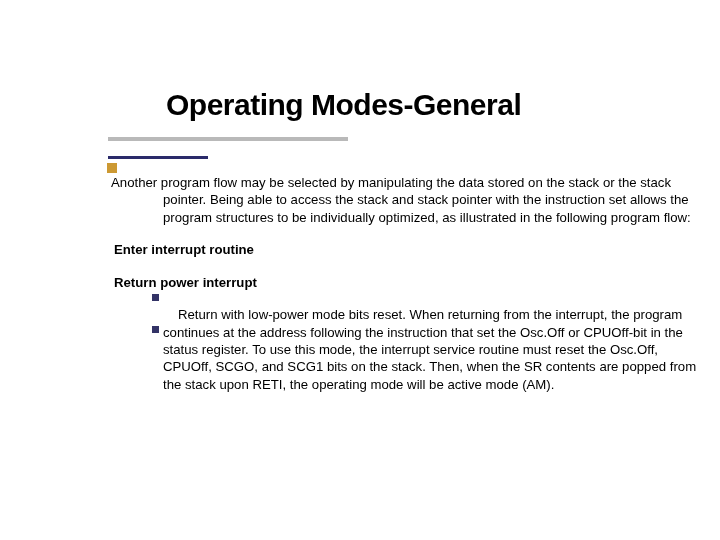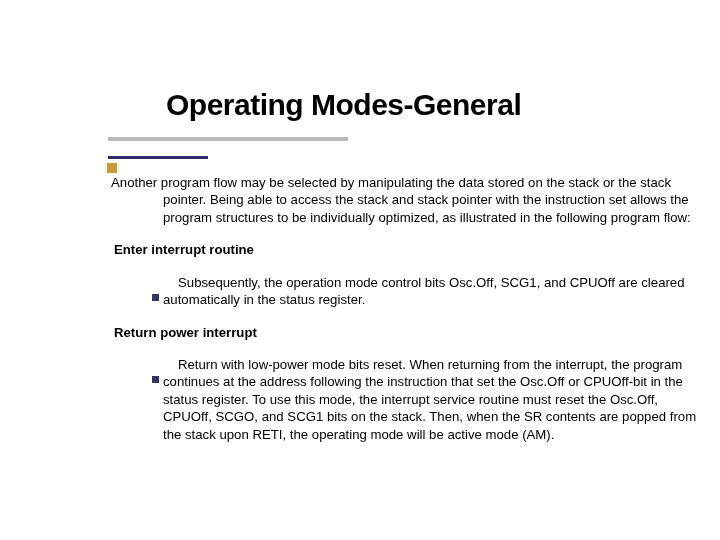--- a/index.html
+++ b/index.html
@@ -34,21 +34,21 @@
   <div class="rule-block">
     <div class="rule-grey"></div>
     <div class="rule-navy"></div>
   </div>
   <div class="accent"></div>
 
   <div class="body">
     <div class="p-hang">Another program flow may be selected by manipulating the data stored on the stack or the stack pointer. Being able to access the stack and stack pointer with the instruction set allows the program structures to be individually optimized, as illustrated in the following program flow:</div>
     <div class="p-noind b">Enter interrupt routine</div>
     <ul>
-      <li><span class="sq"></span><span>Subsequently, the operation mode control bits Osc.Off, SCG1, and CPUOff are cleared automatically in the status register.</span></li>
+      <li><span class="sq"></span></li>
     </ul>
     <div class="p-noind b">Return power interrupt</div>
     <ul>
       <li><span class="sq"></span></li>
       <li><span class="sq"></span><span>Return with low-power mode bits reset. When returning from the interrupt, the program continues at the address following the instruction that set the Osc.Off or CPUOff-bit in the status register. To use this mode, the interrupt service routine must reset the Osc.Off, CPUOff, SCGO, and SCG1 bits on the stack. Then, when the SR contents are popped from the stack upon RETI, the operating mode will be active mode (AM).</span></li>
     </ul>
   </div>
 
   <div class="footer">
     <div class="footer-center">CPE/EE 421/701 Microcomputers</div>

